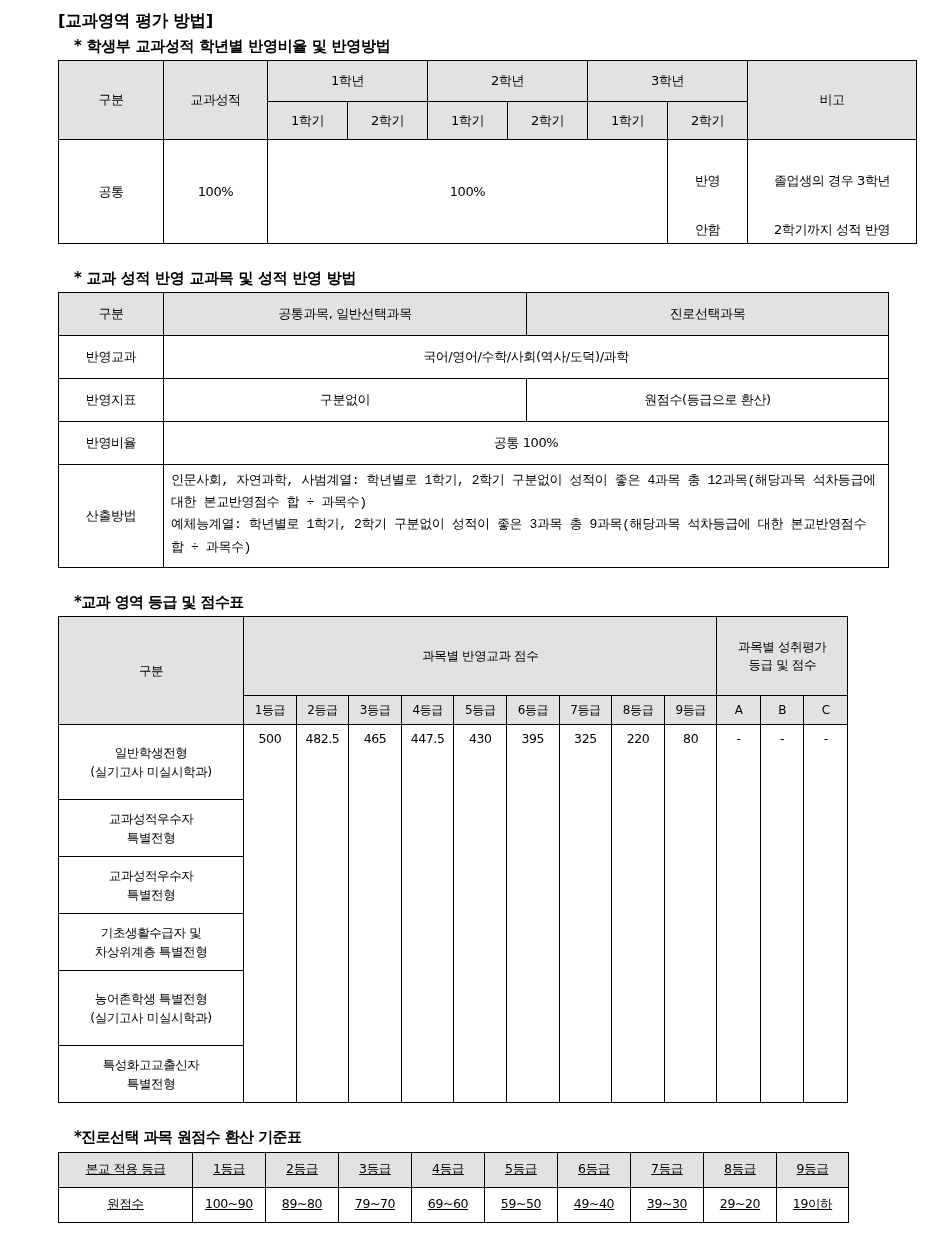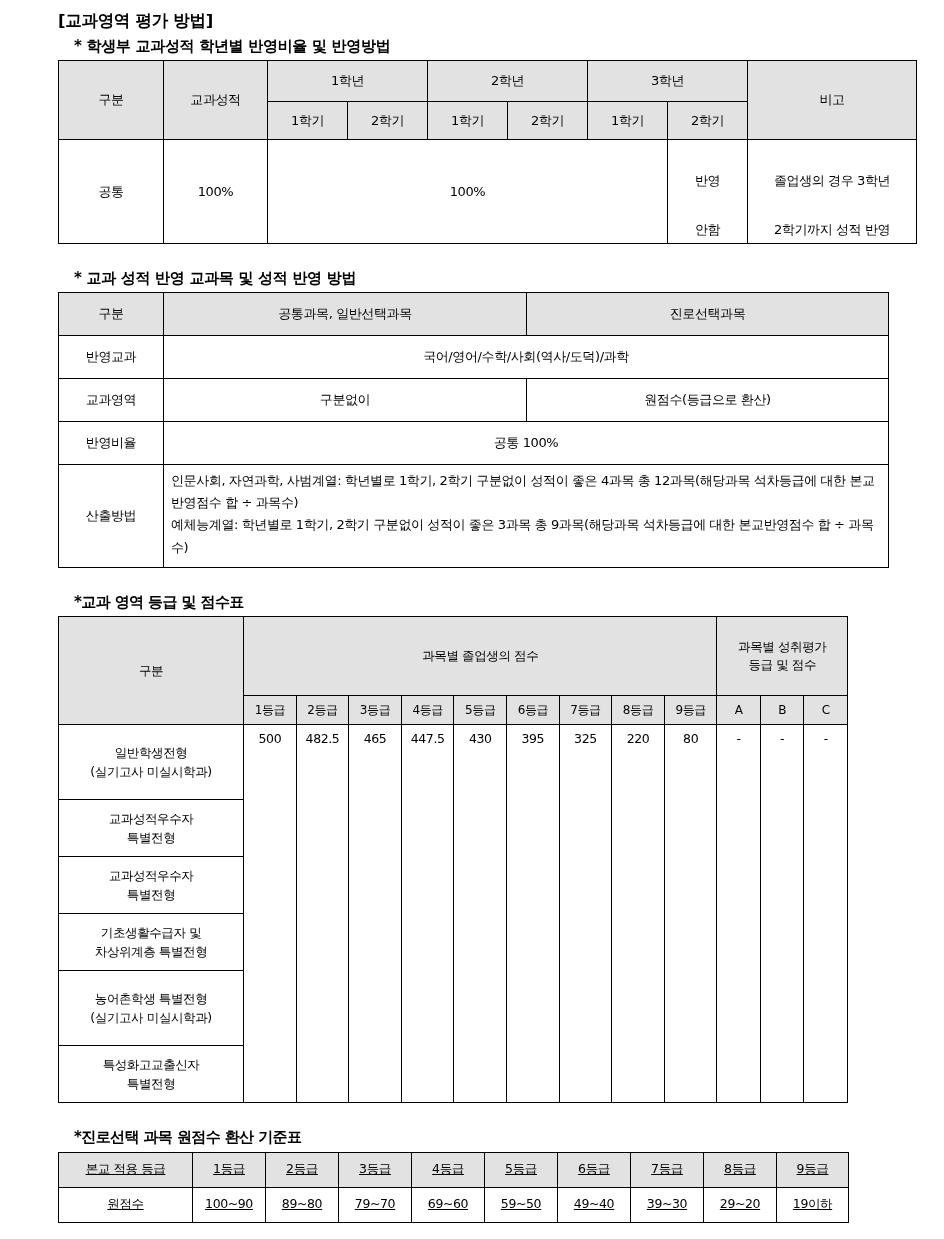--- a/index.html
+++ b/index.html
@@ -74,21 +74,21 @@
   
   #table-subject-method { width: 830px; }
   #table-subject-method th, #table-subject-method td { font-size: 13px; }
   #table-subject-method .hrow th { height: 38px; }
   #table-subject-method .r-normal td { height: 38px; margin-left: 28px; }
   #table-subject-method td.calc-cell {
     text-align: left;
     padding: 5px 7px 8px 7px;
     line-height: 1.72;
   }
-  #table-subject-method td.calc-cell p { margin: 0; }
+  #table-subject-method td.calc-cell p { margin: 0; font-family: Liberation Mono, monospace; }
 
   
   #table-score-chart { width: 790px; }
   #table-score-chart th, #table-score-chart td { font-size: 12.5px; }
   #table-score-chart th.big { height: 74px; }
   #table-score-chart th.grade { height: 26px; font-size: 12px; padding: 1px 1px; }
   #table-score-chart td.type-cell { line-height: 1.55; padding: 4px 2px; }
   #table-score-chart .r1 td { height: 66px; }
   #table-score-chart .r2 td { height: 48px; }
   #table-score-chart .r3 td { height: 48px; }
@@ -175,21 +175,21 @@
           <th>공통과목, 일반선택과목</th>
           <th>진로선택과목</th>
         </tr>
       </thead>
       <tbody>
         <tr class="r-normal">
           <td>반영교과</td>
           <td colspan="2">국어/영어/수학/사회(역사/도덕)/과학</td>
         </tr>
         <tr class="r-normal">
-          <td>교과영역</td>
+          <td>반영지표</td>
           <td>구분없이</td>
           <td>원점수(등급으로 환산)</td>
         </tr>
         <tr class="r-normal">
           <td>반영비율</td>
           <td colspan="2">공통 100%</td>
         </tr>
         <tr>
           <td>산출방법</td>
           <td colspan="2" class="calc-cell">
@@ -216,21 +216,21 @@
         <col style="width:52px">
           <col style="width:52px">
           <col style="width:52px">
         <col style="width:43px">
           <col style="width:43px">
           <col style="width:43px">
       </colgroup>
       <thead>
         <tr>
           <th class="big" rowspan="2">구분</th>
-          <th class="big" colspan="9">과목별 졸업생의 점수</th>
+          <th class="big" colspan="9">과목별 반영교과 점수</th>
           <th class="big" colspan="3">
             <span class="two-line">과목별 성취평가</span>
             <span class="two-line">등급 및 점수</span>
           </th>
         </tr>
         <tr>
           <th class="grade">1등급</th>
           <th class="grade">2등급</th>
           <th class="grade">3등급</th>
           <th class="grade">4등급</th>

